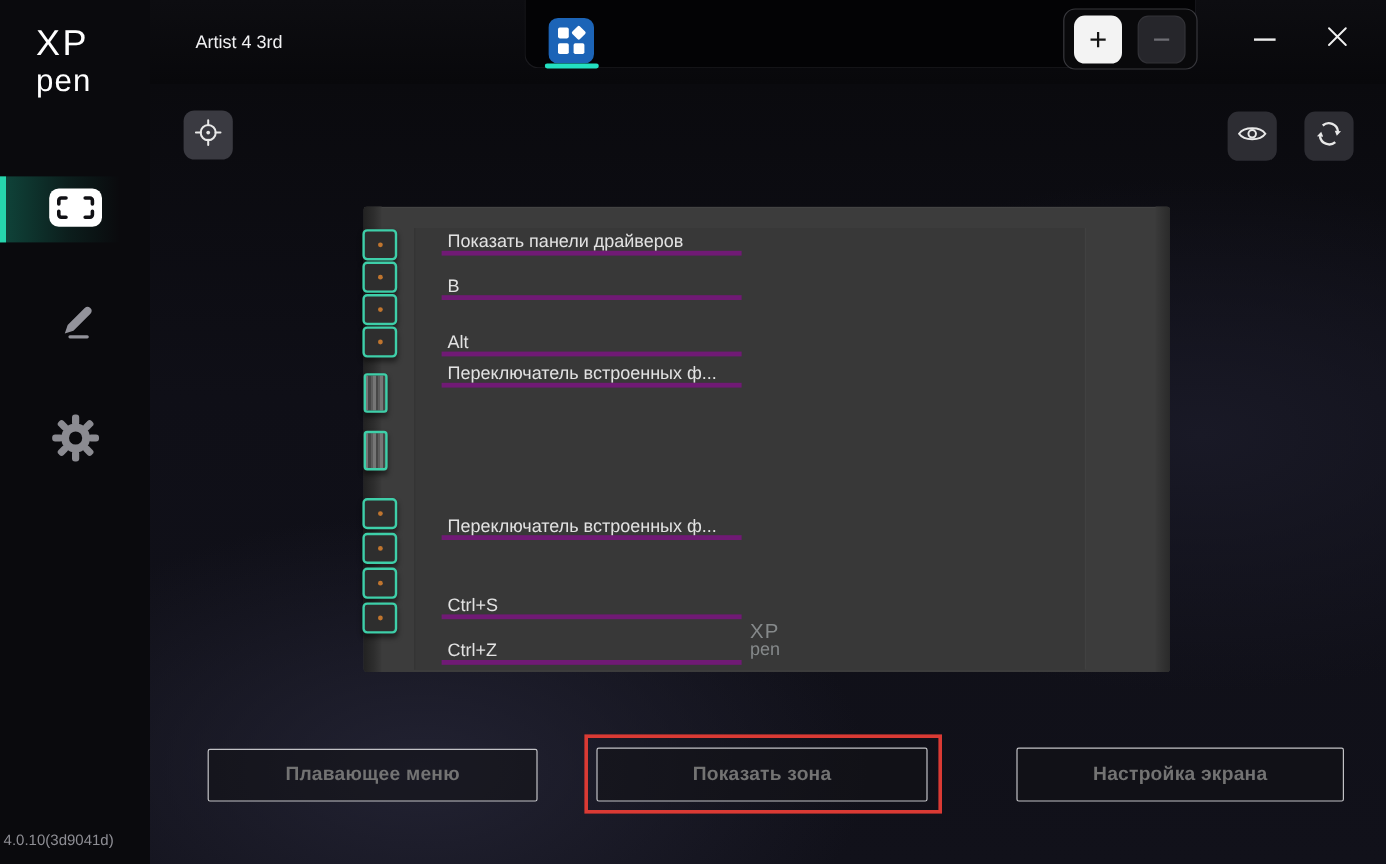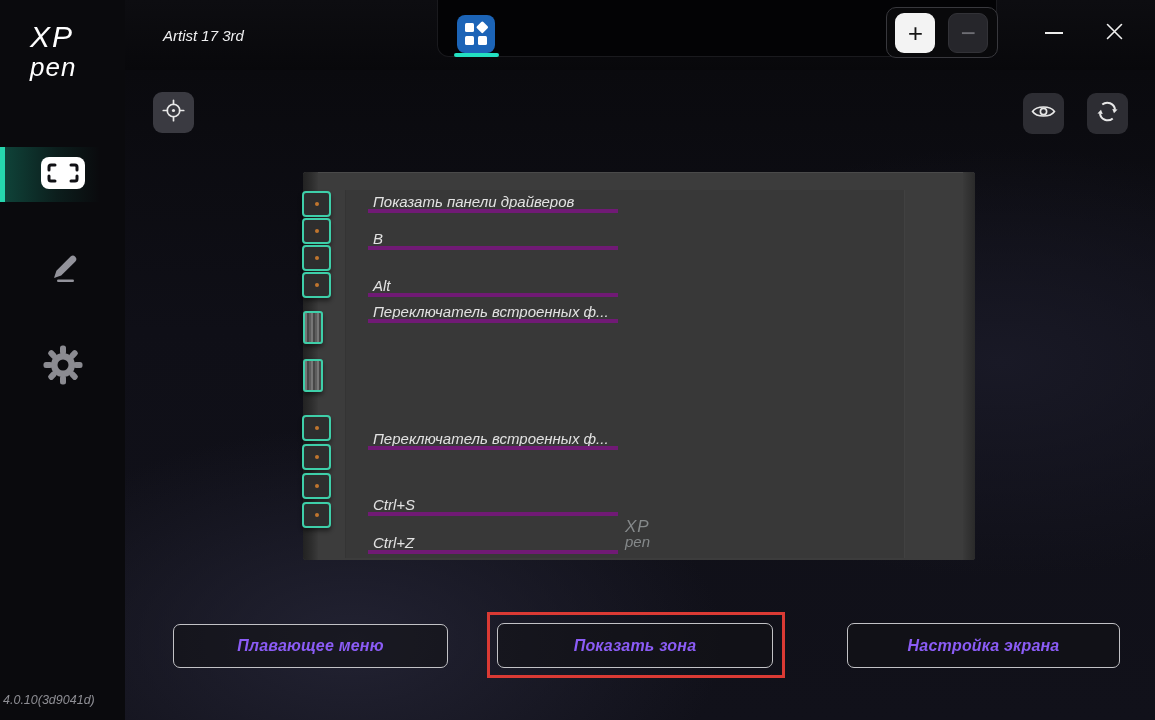--- a/index.html
+++ b/index.html
@@ -1,17 +1,17 @@
 <!DOCTYPE html>
 <html><head>
 <meta charset="utf-8">
 <style>
   html,body{margin:0;padding:0;background:#000;}
   .stage{position:relative;width:1155px;height:720px;overflow:hidden;
-         font-family:"Liberation Sans",sans-serif;background:#000;font-style:italic;}
+         font-family:"Liberation Sans",sans-serif;background:#000;}
   .abs{position:absolute;}
 
   
   .sidebar{left:0;top:0;width:125px;height:720px;background:#0a0a0d;}
   .logo{left:30px;top:22px;color:#fff;line-height:1;}
   .logo .l1{font-size:30px;letter-spacing:2px;font-weight:400;}
   .logo .l2{font-size:26px;letter-spacing:1px;font-weight:400;margin-top:2px;}
   .side-active{left:0;top:147px;width:125px;height:55px;
     background:linear-gradient(90deg,rgba(28,208,166,.30) 0%,rgba(28,208,166,.10) 45%,rgba(28,208,166,0) 80%);}
   .side-activebar{left:0;top:147px;width:5px;height:55px;background:#26d6ad;}
@@ -68,22 +68,22 @@
 
   .key-row{left:368px;width:250px;height:21px;border-bottom:4px solid #701a75;
     padding-left:5px;box-sizing:border-box;color:#e2e2e2;font-size:15px;
     line-height:20px;white-space:nowrap;overflow:hidden;cursor:pointer;}
 
   .watermark{left:625px;top:519px;color:#9fa4a6;opacity:.75;line-height:.95;}
   .watermark .l1{font-size:17px;letter-spacing:1px;}
   .watermark .l2{font-size:15px;}
 
   
-  .foot-btn{top:623px;height:45px;border:1px solid #c2c2c6;border-radius:7px;
-    background:rgba(18,18,22,.55);color:#8b5cf6;font-size:16px;font-weight:700;
+  .foot-btn{top:623px;height:45px;border:1px solid #c2c2c6;border-radius:2px;
+    background:rgba(18,18,22,.55);color:#737373;font-size:16px;font-weight:700;
     display:flex;align-items:center;justify-content:center;cursor:pointer;
     box-sizing:border-box;letter-spacing:.2px;text-align:center;}
   .red-box{left:487px;top:612px;width:298px;height:66px;border:3px solid #da3a34;
     box-sizing:border-box;}
 </style>
 </head>
 <body>
 
 <div class="stage">
 
@@ -140,21 +140,21 @@
             <rect x="18" y="1.5" width="6" height="9" rx="2.5" transform="rotate(315 21 21)"></rect>
           </g>
         </g>
         <circle cx="21" cy="21" r="5.5" fill="#0a0a0d"></circle>
       </svg>
     </span>
   </div>
 
   <div class="abs version">4.0.10(3d9041d)</div>
 
-  <div class="abs dev-name">Artist 17 3rd</div>
+  <div class="abs dev-name">Artist 4 3rd</div>
 
   <div class="abs tabstrip"></div>
 
   <div class="abs" style="left:457px;top:15px;width:38px;height:38px;cursor:pointer;">
     <span>
       <svg width="38" height="38" viewBox="0 0 38 38">
         <rect width="38" height="38" rx="8" fill="#1c64b7"></rect>
         <rect x="8" y="8" width="9" height="9" rx="1.5" fill="#fff"></rect>
         <rect x="8" y="21" width="9" height="9" rx="1.5" fill="#fff"></rect>
         <rect x="21" y="21" width="9" height="9" rx="1.5" fill="#fff"></rect>

